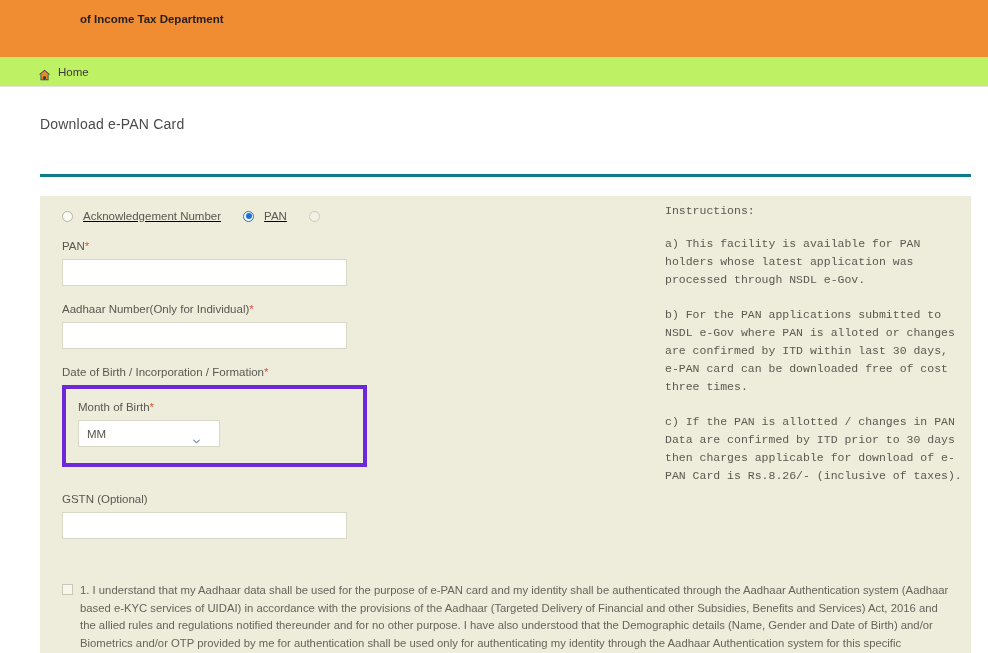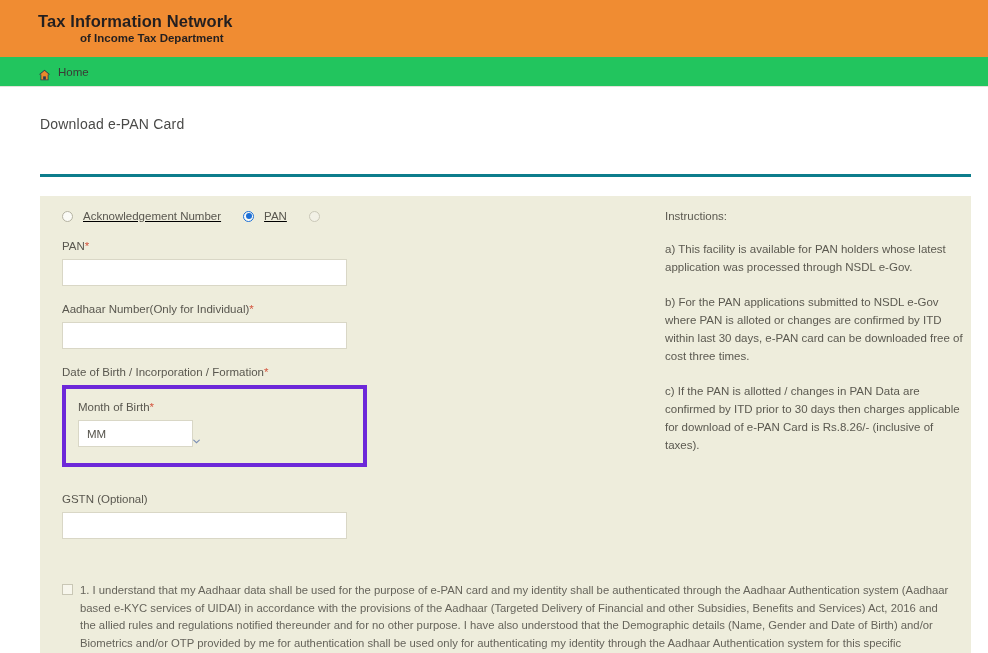--- a/index.html
+++ b/index.html
@@ -36,21 +36,21 @@
   .brand-line2 {
     font-size: 11.5px;
     font-weight: bold;
     line-height: 15px;
     padding-left: 42px;
   }
 
   
   .breadcrumb-bar {
     height: 30px;
-    background: #22c55e;
+    background: #bef264;
     border-bottom: 1px solid #e2e2da;
     display: flex;
     align-items: center;
     padding-left: 38px;
     box-sizing: border-box;
   }
   .home-icon {
     width: 13px;
     height: 12px;
     margin-right: 7px;
@@ -189,21 +189,21 @@
   }
   .dob-cell + .dob-cell {
     margin-left: 10px;
   }
   .select-wrap {
     position: relative;
     width: 131px;
     height: 27px;
   }
   .select-box {
-    width: 115px;
+    width: 142px;
     height: 27px;
     background: #ffffff;
     border: 1px solid #d9d7c6;
     box-sizing: border-box;
     font-size: 11.5px;
     color: #55534b;
     padding: 0 8px;
     display: flex;
     align-items: center;
   }
@@ -240,41 +240,41 @@
     color: #66645b;
     line-height: 17.5px;
     margin-left: 7px;
     max-width: 890px;
   }
 
   
   .instructions {
     position: absolute;
     left: 625px;
-    top: 14px;
+    top: 8px;
     width: 300px;
+    font-family: Liberation Mono, monospace;
   }
   .instr-head {
     font-size: 11.5px;
     color: #5b5950;
     margin-bottom: 18px;
   }
   .instr-p {
     font-size: 11.5px;
     color: #5b5950;
     line-height: 18px;
     margin-bottom: 17px;
   }
 </style>
 </head>
 <body>
 
 <div class="site-header">
   <div class="brand">
-    <div class="brand-line1">Tax Information Network</div>
     <div class="brand-line2">of Income Tax Department</div>
   </div>
 </div>
 
 <div class="breadcrumb-bar">
   <span class="home-icon">
     <svg viewBox="0 0 16 15" width="13" height="12" aria-hidden="true">
       <path d="M8 1 L1 7 L3 7 L3 14 L13 14 L13 7 L15 7 Z" fill="#2d3a4d"></path>
       <path d="M8 2.2 L2.6 6.8 L2.6 7 L4 7 L4 13.2 L12 13.2 L12 7 L13.4 7 L13.4 6.8 Z" fill="#e98a2b"></path>
       <rect x="6.3" y="9.2" width="3.4" height="4" fill="#2d3a4d"></rect>

